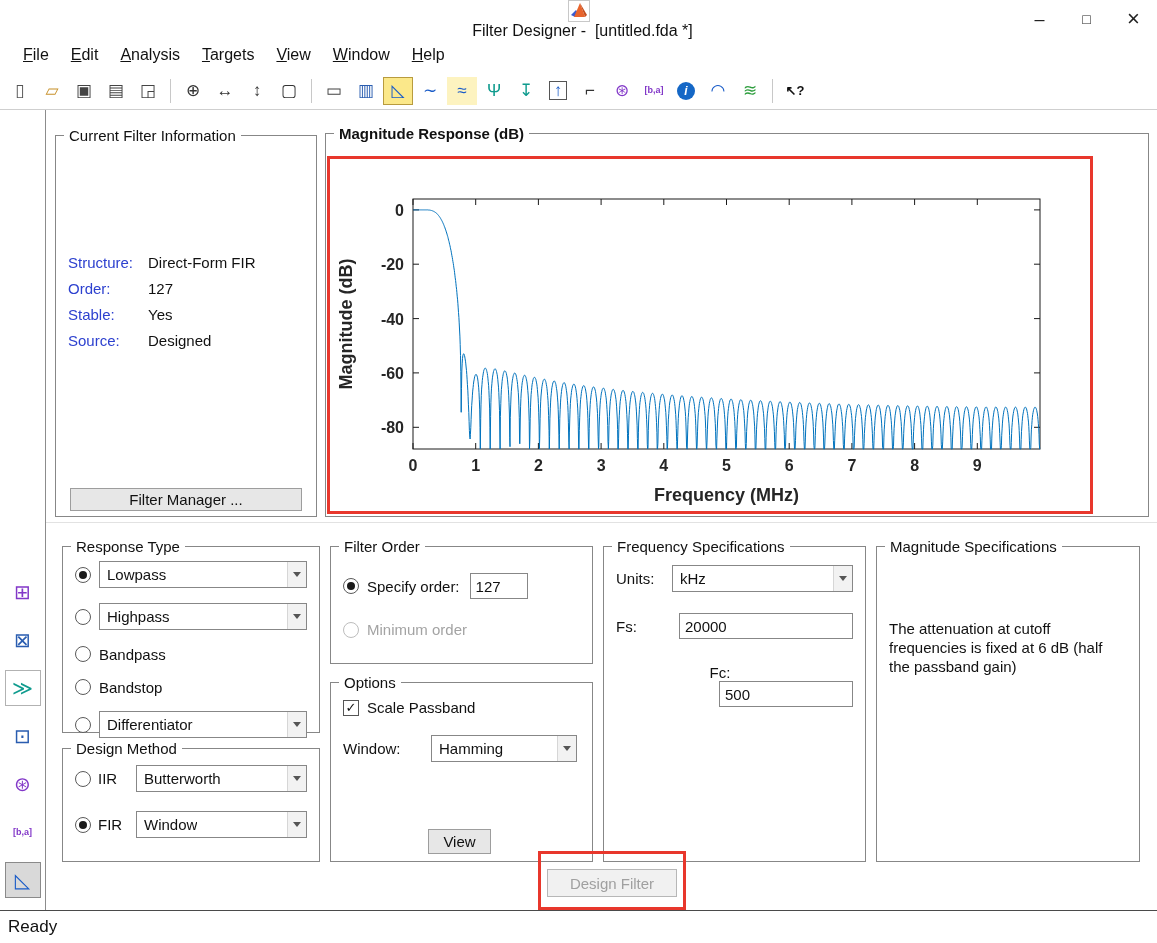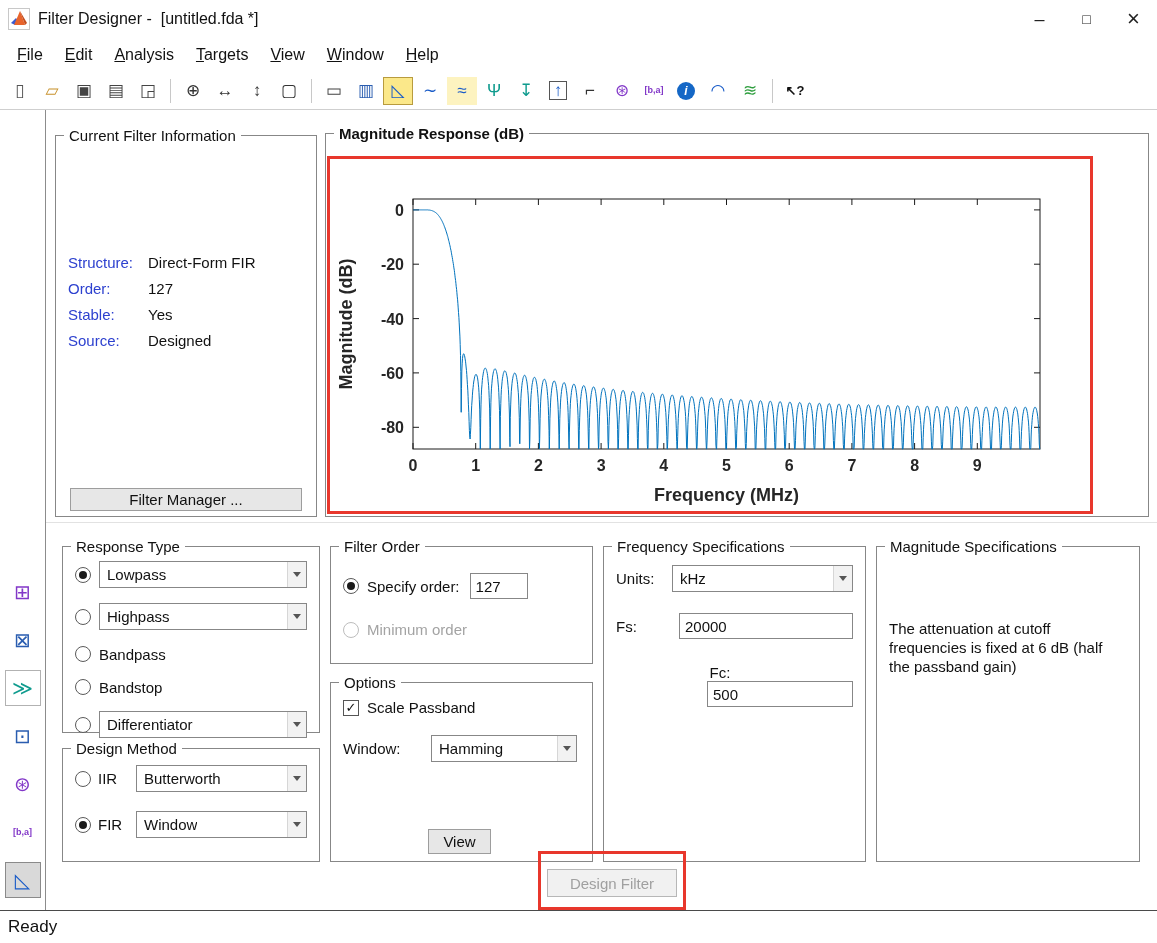--- a/index.html
+++ b/index.html
@@ -1,31 +1,31 @@
 <!DOCTYPE html>
 <html style="--label-blue: #2d41cf;"><head>
 <meta charset="utf-8">
 <style>
   *{margin:0;padding:0;box-sizing:border-box;}
   html,body{width:1157px;height:943px;overflow:hidden;}
   body{font-family:"Liberation Sans",sans-serif;background:#fff;position:relative;
        box-shadow:inset 0 0 0 1px #a9bdd6, inset 0 -3px 0 #2e6bd4;}
 
   
-  .titlebar{height:38px;display:flex;align-items:center;padding-left:8px;background:#fff;position:relative;}
+  .titlebar{height:38px;display:flex;align-items:center;padding-left:8px;background:#fff;position:relative;flex-direction:column;}
   .app-icon{width:22px;height:22px;margin-right:8px;flex:none;}
   .titlebar .title{font-size:16px;color:#111;white-space:pre;}
   .win-controls{position:absolute;right:0;top:0;height:100%;display:flex;}
   .win-btn{width:47px;height:100%;display:flex;align-items:center;justify-content:center;color:#222;}
   .win-btn.min{font-size:18px;}
   .win-btn.max{font-size:14px;}
   .win-btn.close{font-size:22px;}
 
   
-  .menubar{height:34px;display:flex;align-items:center;padding-left:6px;background:#fff;}
+  .menubar{height:34px;display:flex;align-items:center;padding-left:12px;background:#fff;}
   .menu-item{display:inline-block;padding:4px 11px;font-size:16px;color:#111;}
   .menu-item::first-letter{text-decoration:underline;}
 
   
   .toolbar{height:38px;display:flex;align-items:center;padding-left:5px;background:#fff;
            border-bottom:1px solid #cfcfcf;gap:2px;}
   .tb-btn{width:30px;height:28px;display:flex;align-items:center;justify-content:center;border:1px solid transparent;flex:none;}
   .tb-btn .glyph{font-size:17px;line-height:1;}
   .tb-btn.active{background:#fbe88a;border:1px solid #b89b3e;}
   .tb-btn.boxed .glyph{border:1px solid #555;padding:0 4px;}
@@ -406,21 +406,21 @@
             <span class="chev"></span>
           </span>
       </div>
     </div>
     <div class="ctl-row" style="left:12px;top:66px;right:12px;">
       <span class="lbl" style="width:50px;">Fs:</span>
       <input class="tinput" style="width: 174px; margin-left: auto;" value="20000">
     </div>
     <div class="ctl-row" style="left:12px;top:117px;right:12px;flex-direction:column;">
       <span class="lbl" style="width:50px;">Fc:</span>
-      <input class="tinput" style="width: 146px; margin-left: auto;" value="500">
+      <input class="tinput" style="width: 134px; margin-left: auto;" value="500">
     </div>
   </div>
 
   <div class="group" style="left:876px;top:436px;width:264px;height:316px;">
     <div class="group-title">Magnitude Specifications</div>
     <p class="spec-text">The attenuation at cutoff frequencies is fixed at 6 dB (half the passband gain)</p>
   </div>
 
   <div class="btn disabled" style="left:547px;top:759px;width:130px;height:28px;">Design Filter</div>
   <div class="hl-rect" style="left: 538px; top: 741px; width: 148px; height: 59px; border-color: rgb(232, 55, 44);"></div>

